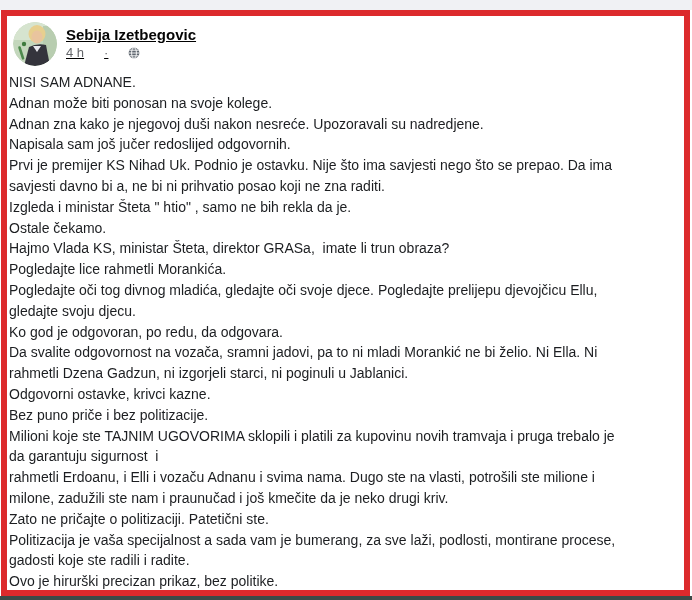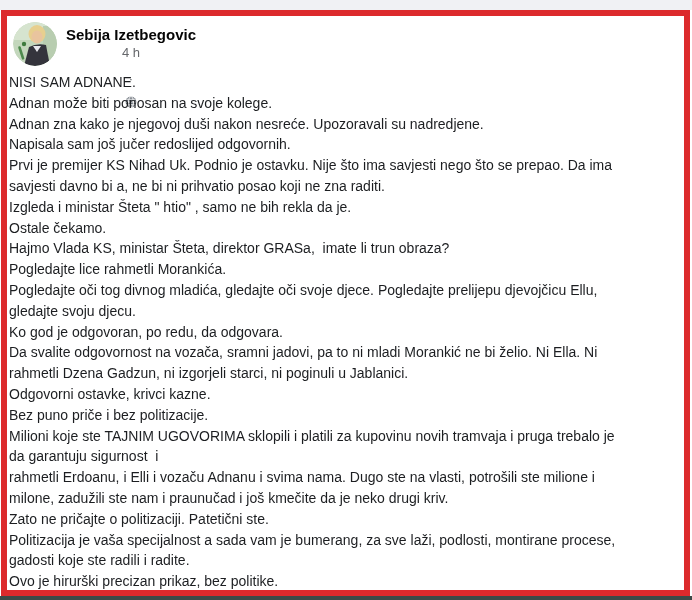--- a/index.html
+++ b/index.html
@@ -38,36 +38,35 @@
     gap: 9px;
     height: 48px;
   }
   .avatar {
     width: 44px; height: 44px;
     border-radius: 50%;
     overflow: hidden;
     flex: 0 0 44px;
     cursor: pointer;
   }
-  .header-text { padding-top: 3px; }
+  .header-text { padding-top: 3px; text-decoration: underline; }
   .author {
     font-size: 15px;
     font-weight: bold;
     color: #050505;
     line-height: 19px;
     cursor: pointer;
   }
   .meta {
     display: flex;
     align-items: center;
-    gap: 9px;
+    gap: 20px;
     font-size: 13px;
     color: #65676b;
     line-height: 17px;
-    flex-direction: column;
   }
   .globe { display: inline-flex; align-items: center; }
   .body-text {
     margin: 2px 0 0 2px;
     padding-right: 16px;
     font-size: 14px;
     line-height: 20.8px;
     color: #1c1e21;
     white-space: pre;
   }

